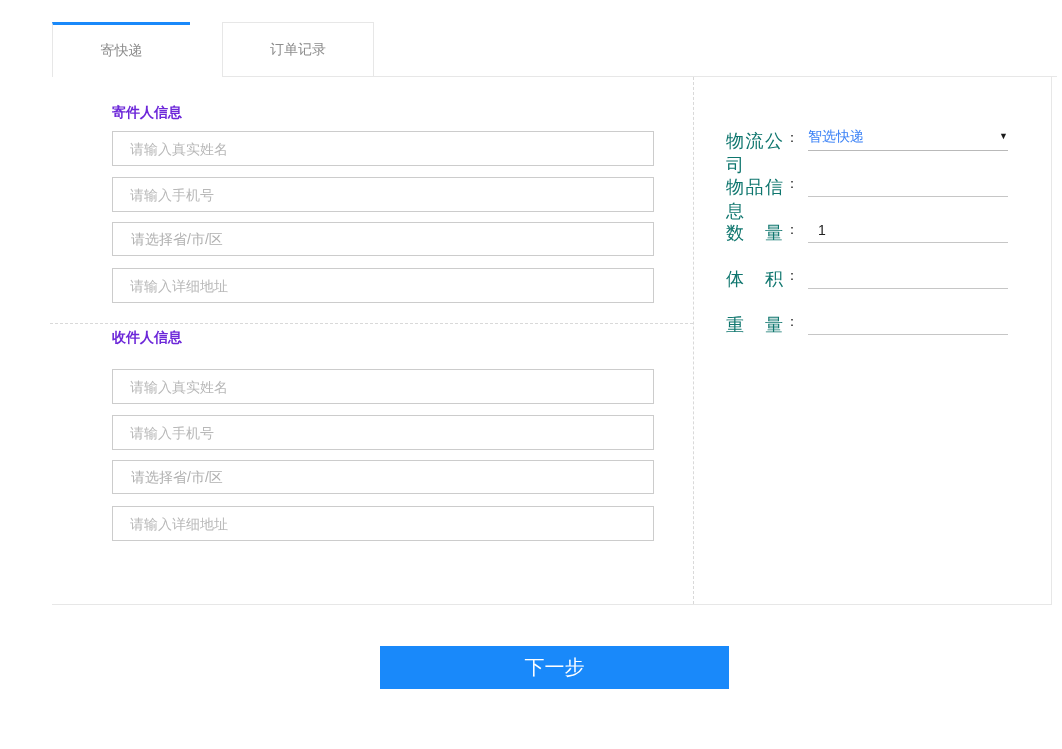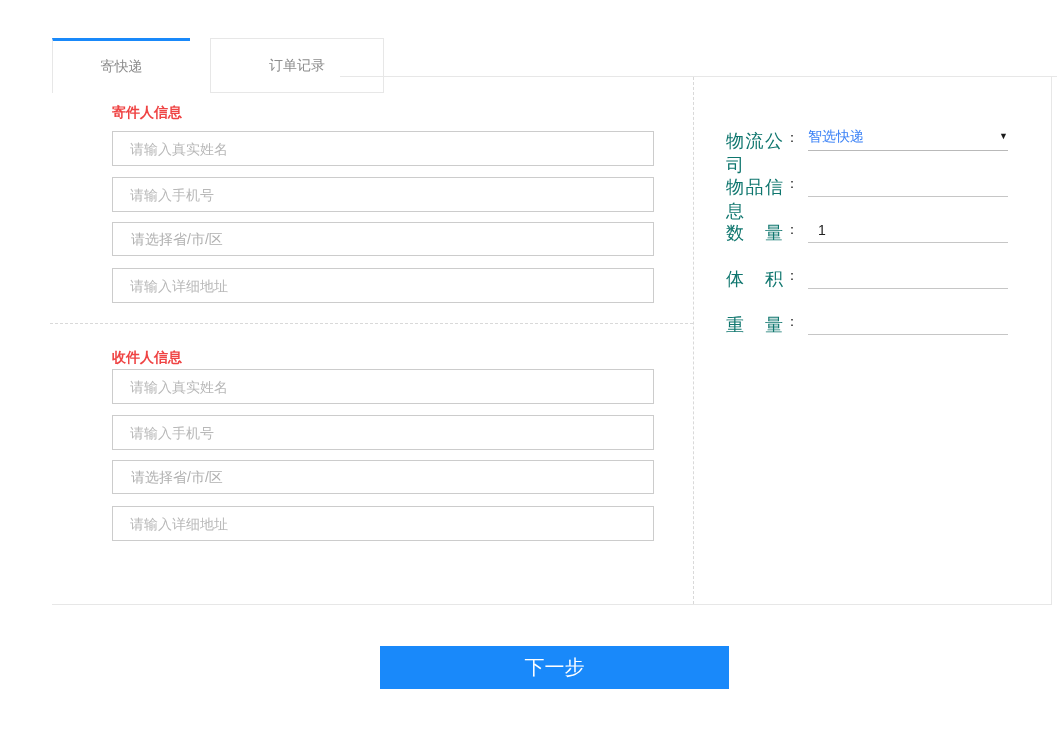--- a/index.html
+++ b/index.html
@@ -4,33 +4,34 @@
 <style>
   * { margin:0; padding:0; box-sizing:border-box; }
   html,body { background:#fff; }
   body {
     position:relative;
     width:1062px; height:749px;
     font-family:"Liberation Sans","DejaVu Sans",sans-serif;
     overflow:hidden;
   }
   
-  .tabs { position:absolute; left:52px; top:38px; height:55px; display:flex;gap:20px; }
+  .tabs { position:absolute; left:52px; top:22px; height:55px; display:flex; }
   .tab {
     height:55px; display:flex; align-items:center; justify-content:center;
     font-size:14px; color:#8c8c8c; cursor:pointer; background:#fff;
   }
   .tab.active {
     width:138px;
     border-top:3px solid #1989fa;
     border-left:1px solid #e7e7e7;
   }
   .tab.inactive {
-    width:174px;
+    width:152px;
     border:1px solid #e7e7e7;
+    margin-left:32px;
   }
   .tabbar-line {
     position:absolute; left:340px; top:76px; width:717px; height:1px;
     background:#e7e7e7;
   }
   
   .content {
     position:absolute; left:52px; top:77px; width:1000px; height:528px;
     border-right:1px solid #e7e7e7;
     border-bottom:1px solid #e7e7e7;
@@ -38,24 +39,24 @@
   .vdash {
     position:absolute; left:641px; top:0; bottom:0; width:0;
     border-left:1px dashed #d9d9d9;
   }
   .hdash {
     position:absolute; left:-2px; top:246px; width:643px; height:0;
     border-top:1px dashed #d9d9d9;
   }
   .sec-title {
     position:absolute; left:60px;
-    font-size:14px; font-weight:bold; color:#ef4444;
+    font-size:14px; font-weight:bold; color:#6d28d9;
   }
   .sec-title.sender { top:27px; }
-  .sec-title.recipient { top:272px; }
+  .sec-title.recipient { top:252px; }
   .fld {
     position:absolute; left:60px; width:542px; height:35px;
     border:1px solid #ccc; background:#fff;
     font-size:14px; color:#333; padding:0 17px; outline:none;
     font-family:inherit;
   }
   .fld::placeholder { color:#b8b8b8; opacity:1; }
   .fld.region { padding:0 18px; height:34px; color:#b0b0b0; }
   
   .s1 { top:54px; }  .s2 { top:100px; } .s3 { top:145px; } .s4 { top:191px; }

